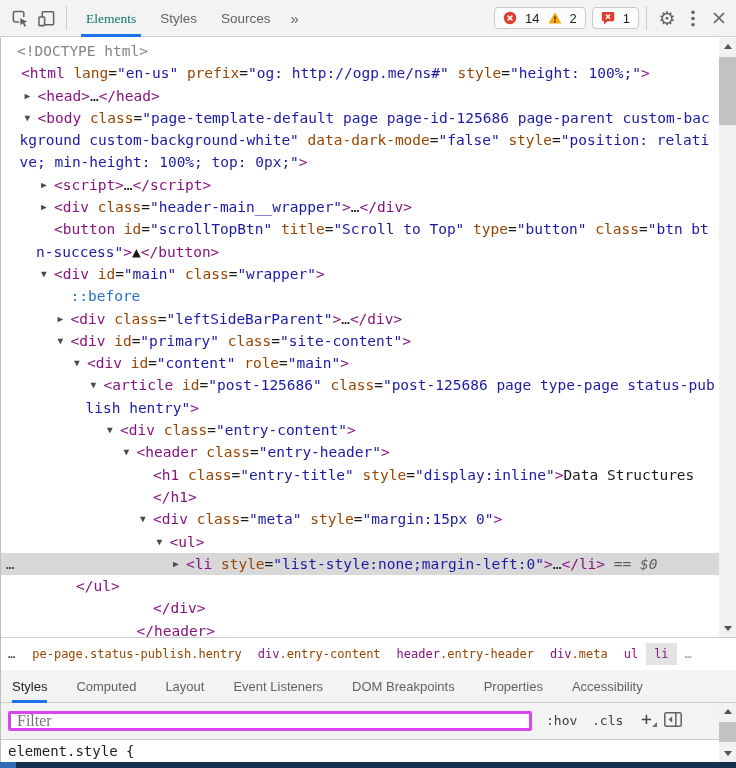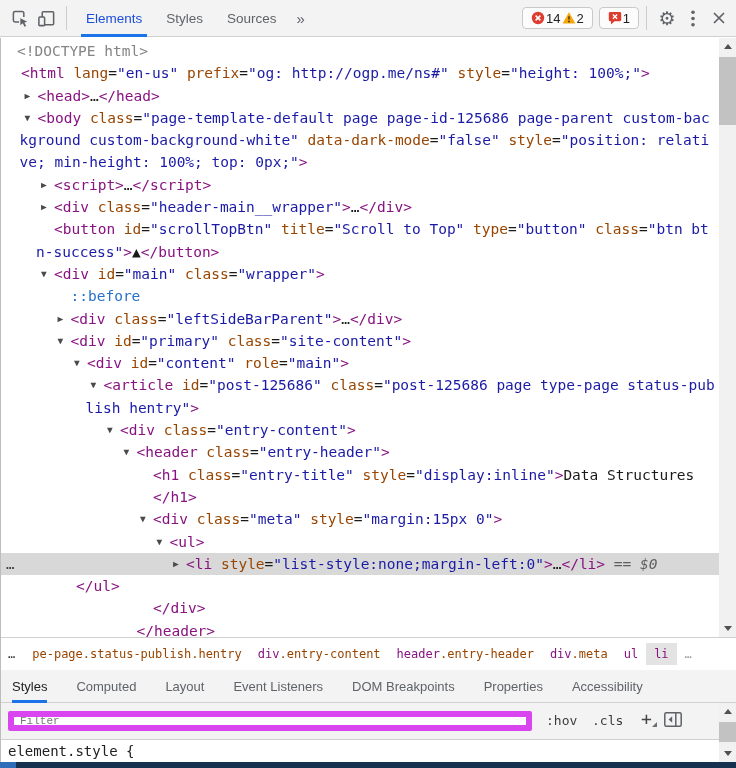--- a/index.html
+++ b/index.html
@@ -7,25 +7,25 @@
     font-family:"Liberation Sans",sans-serif;-webkit-font-smoothing:antialiased;}
 
   
   .toolbar{position:absolute;top:0;left:0;right:0;height:37px;background:#f3f3f3;
     border-bottom:1px solid #d0d0d0;display:flex;align-items:center;padding-left:7px;box-sizing:border-box;}
   .icon-btn{background:none;border:none;padding:0;width:26px;height:30px;display:flex;
     align-items:center;justify-content:center;cursor:pointer;}
   .vdiv{width:1px;height:24px;background:#ccc;margin:0 7px;}
   .ptabs{display:flex;height:37px;}
   .ptab{position:relative;height:37px;line-height:37px;padding:0 12px;font-size:13.5px;color:#5f6368;cursor:pointer;}
-  .ptab.active{color:#1d4ed8;}
+  .ptab.active{color:#0f766e;font-family:Liberation Serif, serif;}
   .ptab.active::after{content:"";position:absolute;left:7px;right:7px;bottom:0;height:3px;background:var(--accent);}
   .moretabs{background:none;border:none;font-size:15px;color:#5f6368;padding:0 8px;cursor:pointer;}
   .badges{display:flex;gap:6px;margin-left:auto;align-items:center;}
-  .badge-group{display:flex;align-items:center;gap:1px;height:20px;padding:0 8px;
+  .badge-group{display:flex;align-items:center;gap:8px;height:20px;padding:0 8px;
     border:1px solid #c9c9c9;border-radius:4px;background:#fcfcfc;cursor:pointer;}
   .badge-group span{font-size:13px;color:#202124;}
   .gear{font-size:19px;color:#5f6368;line-height:1;}
 
   
   .tree{position:absolute;top:38px;left:0;width:736px;height:599px;overflow:hidden;
     padding-top:2px;box-sizing:border-box;font-family:"DejaVu Sans Mono",monospace;
     font-size:14.5px;line-height:22.3px;color:#1a1a1a;}
   .trow{position:relative;white-space:pre;}
   .trow.sel{background:var(--sel);}
@@ -66,23 +66,23 @@
   
   .stabs{position:absolute;top:670px;left:0;right:0;height:33px;background:#f3f3f3;
     border-bottom:1px solid #d0d0d0;display:flex;align-items:center;box-sizing:border-box;padding-left:12px;}
   .stab{position:relative;height:33px;line-height:33px;margin-right:29px;font-size:13px;color:#5f6368;cursor:pointer;white-space:nowrap;}
   .stab.active{color:#202124;}
   .stab.active::after{content:"";position:absolute;left:0;right:0;bottom:0;height:3px;background:var(--accent);}
 
   
   .filterbar{position:absolute;top:703px;left:0;right:0;height:37px;background:#f3f3f3;
     border-bottom:1px solid #d0d0d0;box-sizing:border-box;}
-  .filterbar input{position:absolute;left:8px;top:8px;width:524px;height:20px;border:6px solid #d946ef;
-    border-radius:2px;background:#fff;font-size:11px;padding:0 6px;box-sizing:border-box;outline:none;
-    font-family:Liberation Mono, monospace;color:#202124;}
+  .filterbar input{position:absolute;left:8px;top:8px;width:524px;height:20px;border:3px solid #d946ef;
+    border-radius:2px;background:#fff;font-size:16px;padding:0 6px;box-sizing:border-box;outline:none;
+    font-family:Liberation Serif, serif;color:#202124;}
   .filterbar input::placeholder{color:#767676;}
   .fctl{position:absolute;top:10px;font-family:"DejaVu Sans Mono",monospace;font-size:13px;color:#3c3c3c;cursor:pointer;}
   .fctl.hov{left:546px;} .fctl.cls{left:592px;}
   .fctl.plus{left:641px;top:5px;font-size:18px;color:#444;}
   .fctl.plus::after{content:"";position:absolute;right:-5px;bottom:2px;
     border-left:5px solid transparent;border-bottom:5px solid #6e6e6e;}
   .dockbtn{position:absolute;left:664px;top:9px;background:none;border:none;padding:0;cursor:pointer;}
 
   
   .rulerow{position:absolute;top:740px;left:0;right:17px;height:22px;background:#fff;

